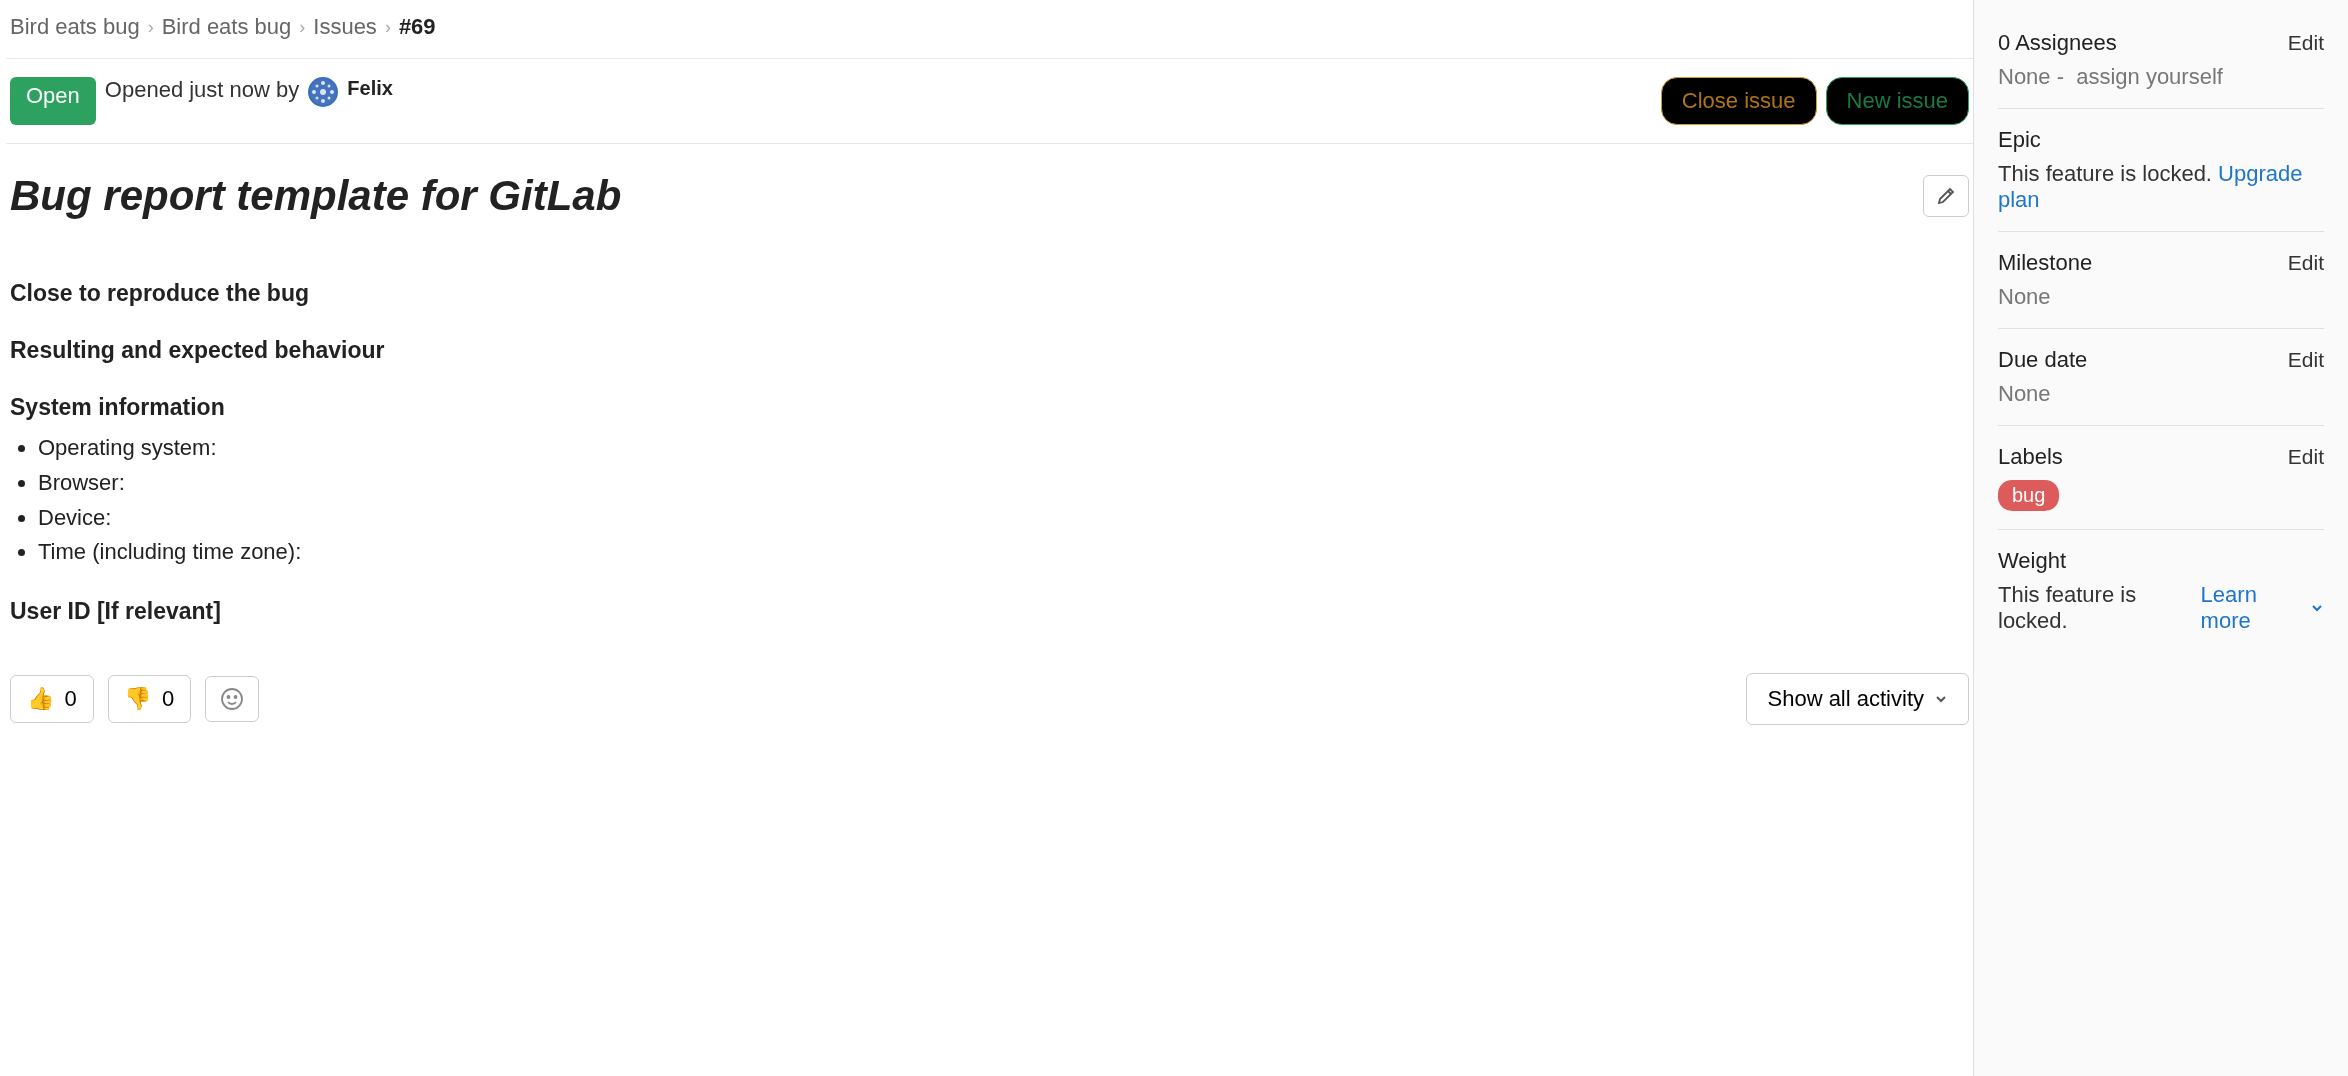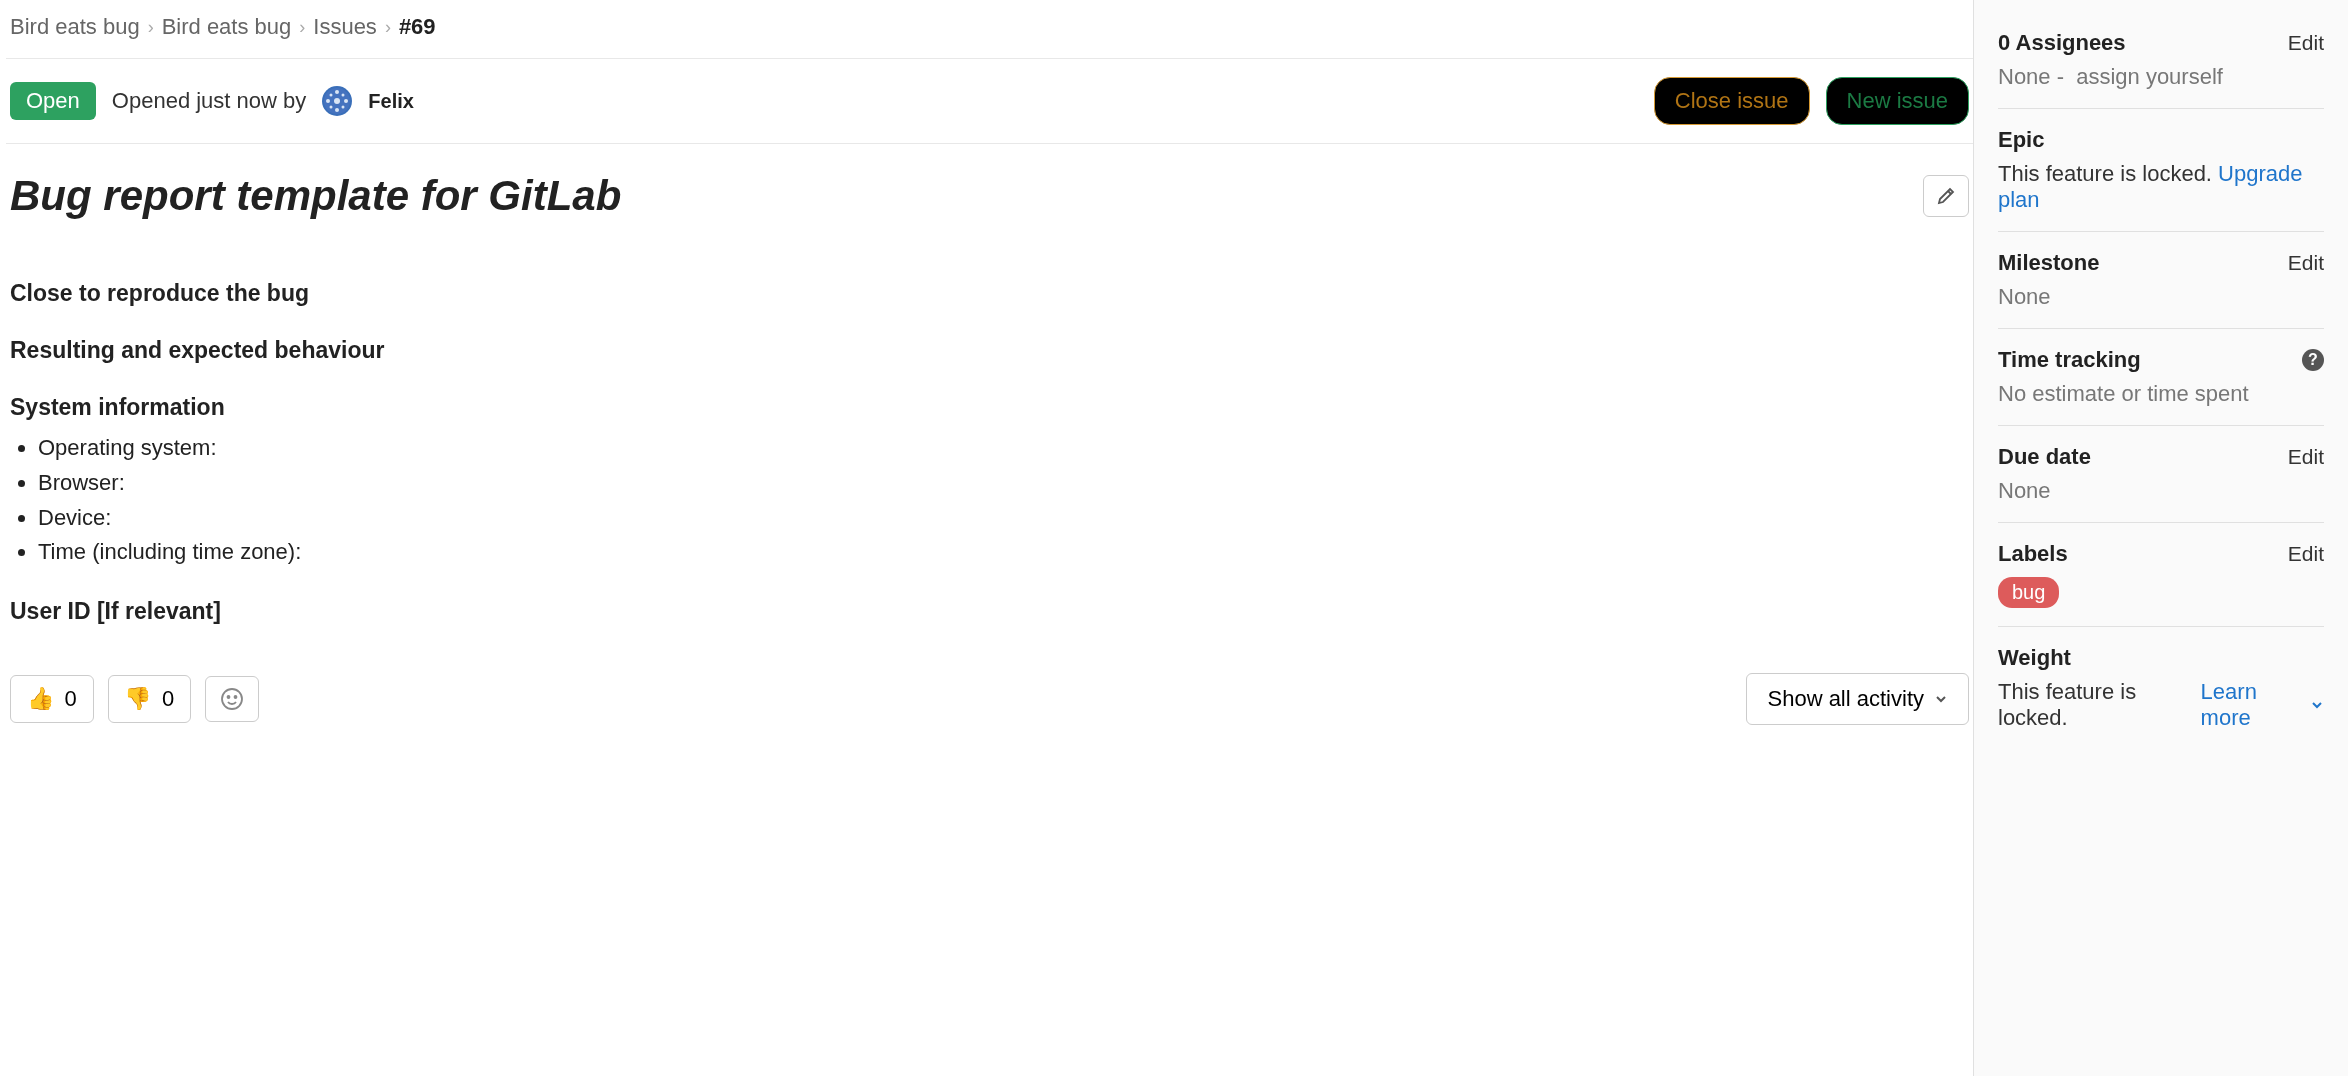--- a/index.html
+++ b/index.html
@@ -25,22 +25,21 @@
     padding: 14px 4px 18px 4px;
     border-bottom: 1px solid #e8e8e8;
     color: #666;
     font-size: 22px;
   }
   .breadcrumb a { color: #666; text-decoration: none; }
   .breadcrumb .sep { color: #aaa; font-size: 18px; }
   .breadcrumb .current { color: #222; font-weight: 600; }
   .status-row {
     display: flex;
-    align-items: center;
-    gap: 16px;
+    gap: 9px;
     padding: 18px 4px;
     border-bottom: 1px solid #e8e8e8;
   }
   .badge-open {
     background: #2da160;
     color: #fff;
     padding: 6px 16px;
     border-radius: 6px;
     font-size: 22px;
     font-weight: 500;
@@ -116,21 +115,21 @@
     border-bottom: 1px solid #e0e0e0;
   }
   .s-block:first-child { padding-top: 12px; }
   .s-head {
     display: flex;
     align-items: center;
     justify-content: space-between;
     font-size: 22px;
     color: #222;
   }
-  .s-head .label { font-weight: 700; }
+  .s-head .label { font-weight: 400; }
   .s-head .edit { color: #333; font-size: 21px; cursor: pointer; }
   .s-value { color: #777; font-size: 22px; margin-top: 8px; }
   .s-link { color: #1f75cb; cursor: pointer; }
   .s-badge {
     display: inline-block;
     background: #dd5b5b;
     color: #fff;
     padding: 4px 14px;
     border-radius: 14px;
     font-size: 20px;
@@ -274,27 +273,20 @@
   </div>
 
   <div class="s-block">
     <div class="s-head">
       <span class="label">Milestone</span>
       <span class="edit">Edit</span>
     </div>
     <div class="s-value">None</div>
   </div>
 
-  <div class="s-block">
-    <div class="s-head">
-      <span class="label">Time tracking</span>
-      <span class="help-icon">?</span>
-    </div>
-    <div class="s-value">No estimate or time spent</div>
-  </div>
 
   <div class="s-block">
     <div class="s-head">
       <span class="label">Due date</span>
       <span class="edit">Edit</span>
     </div>
     <div class="s-value">None</div>
   </div>
 
   <div class="s-block">

